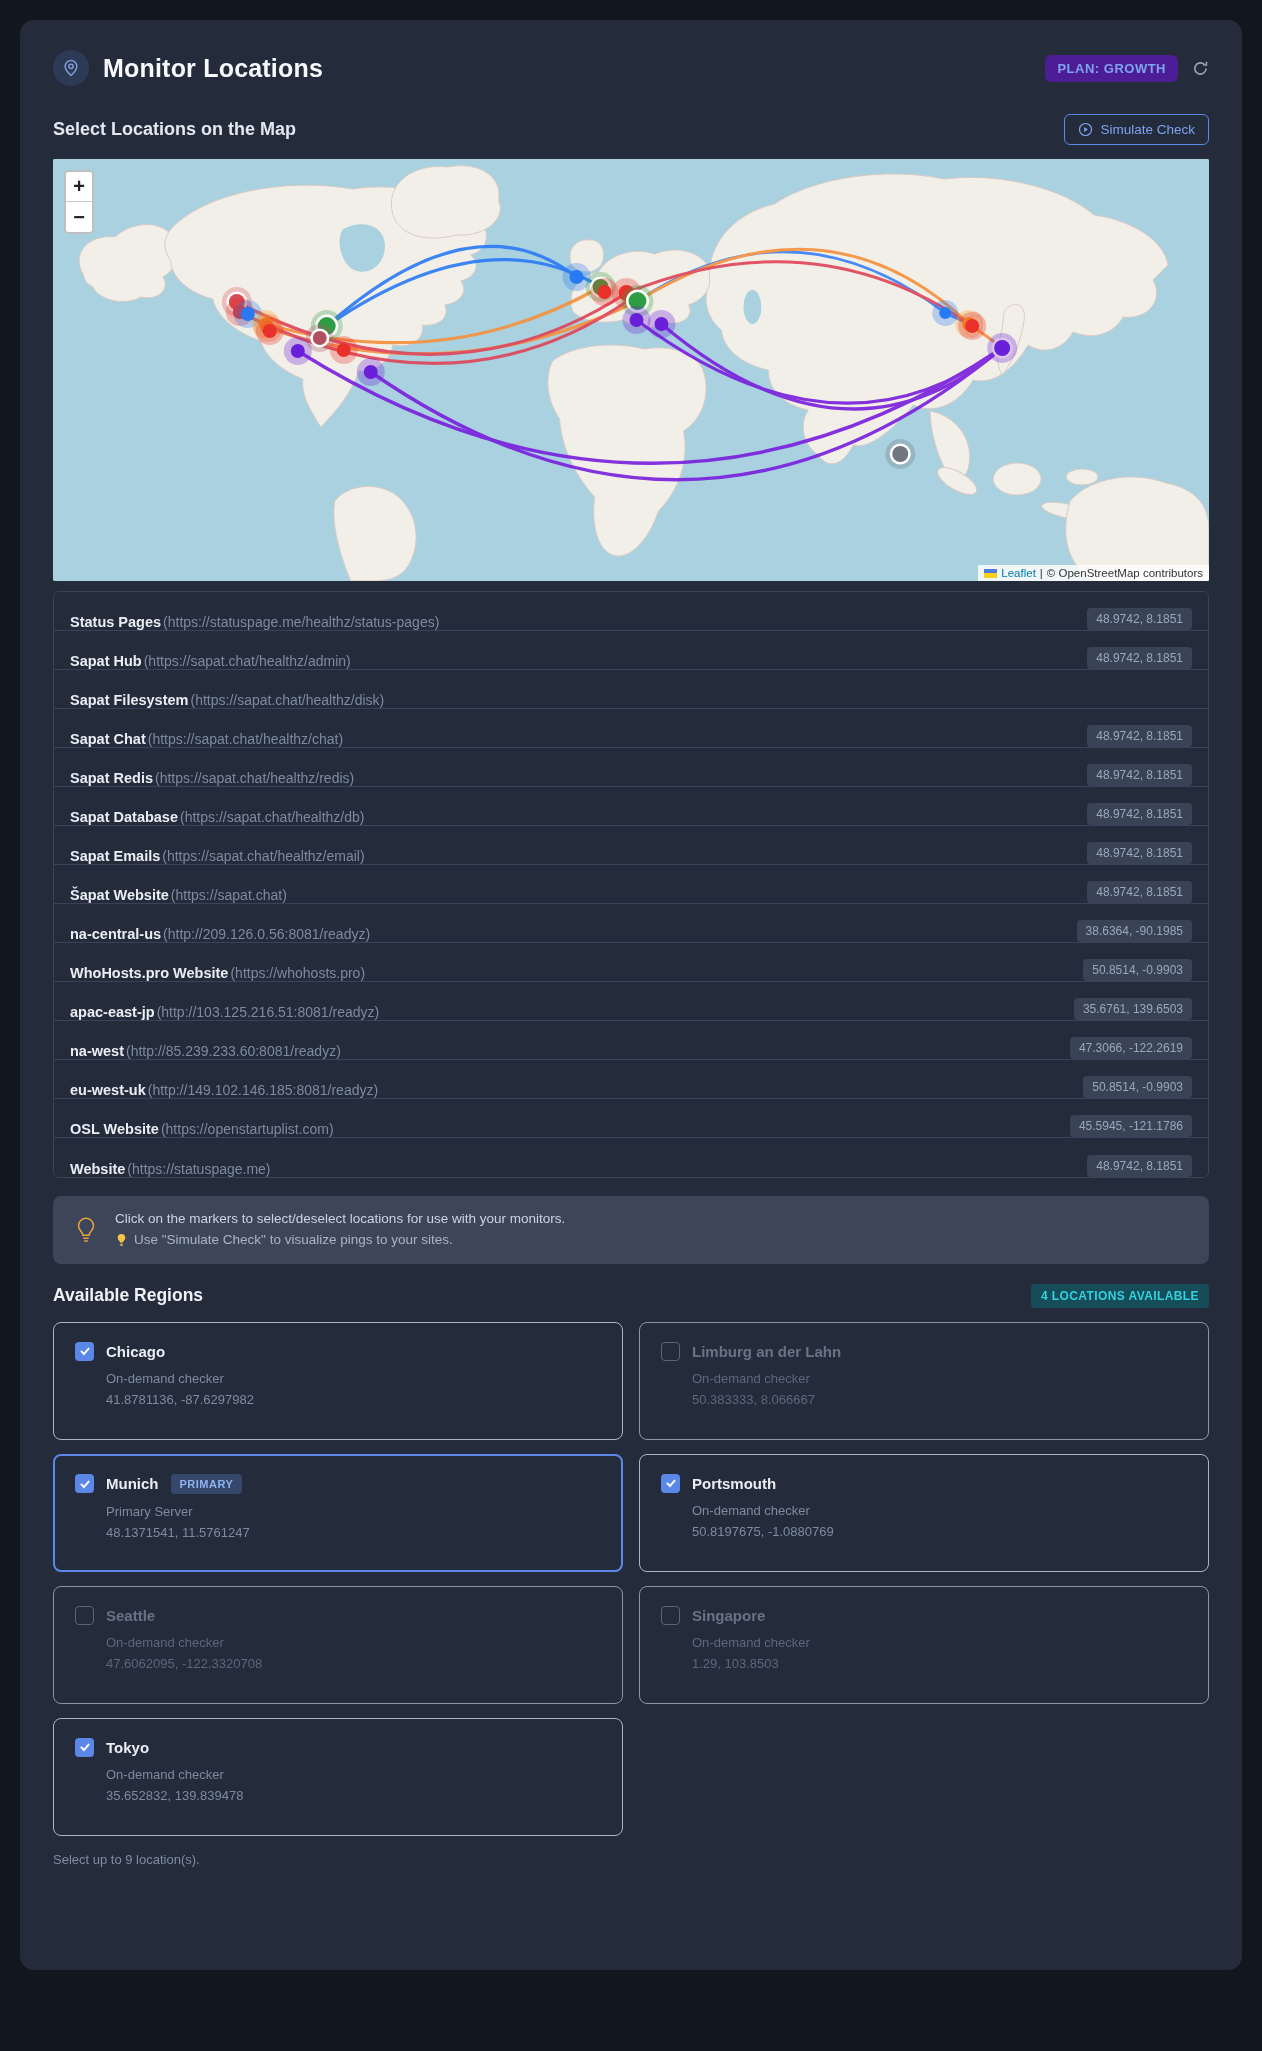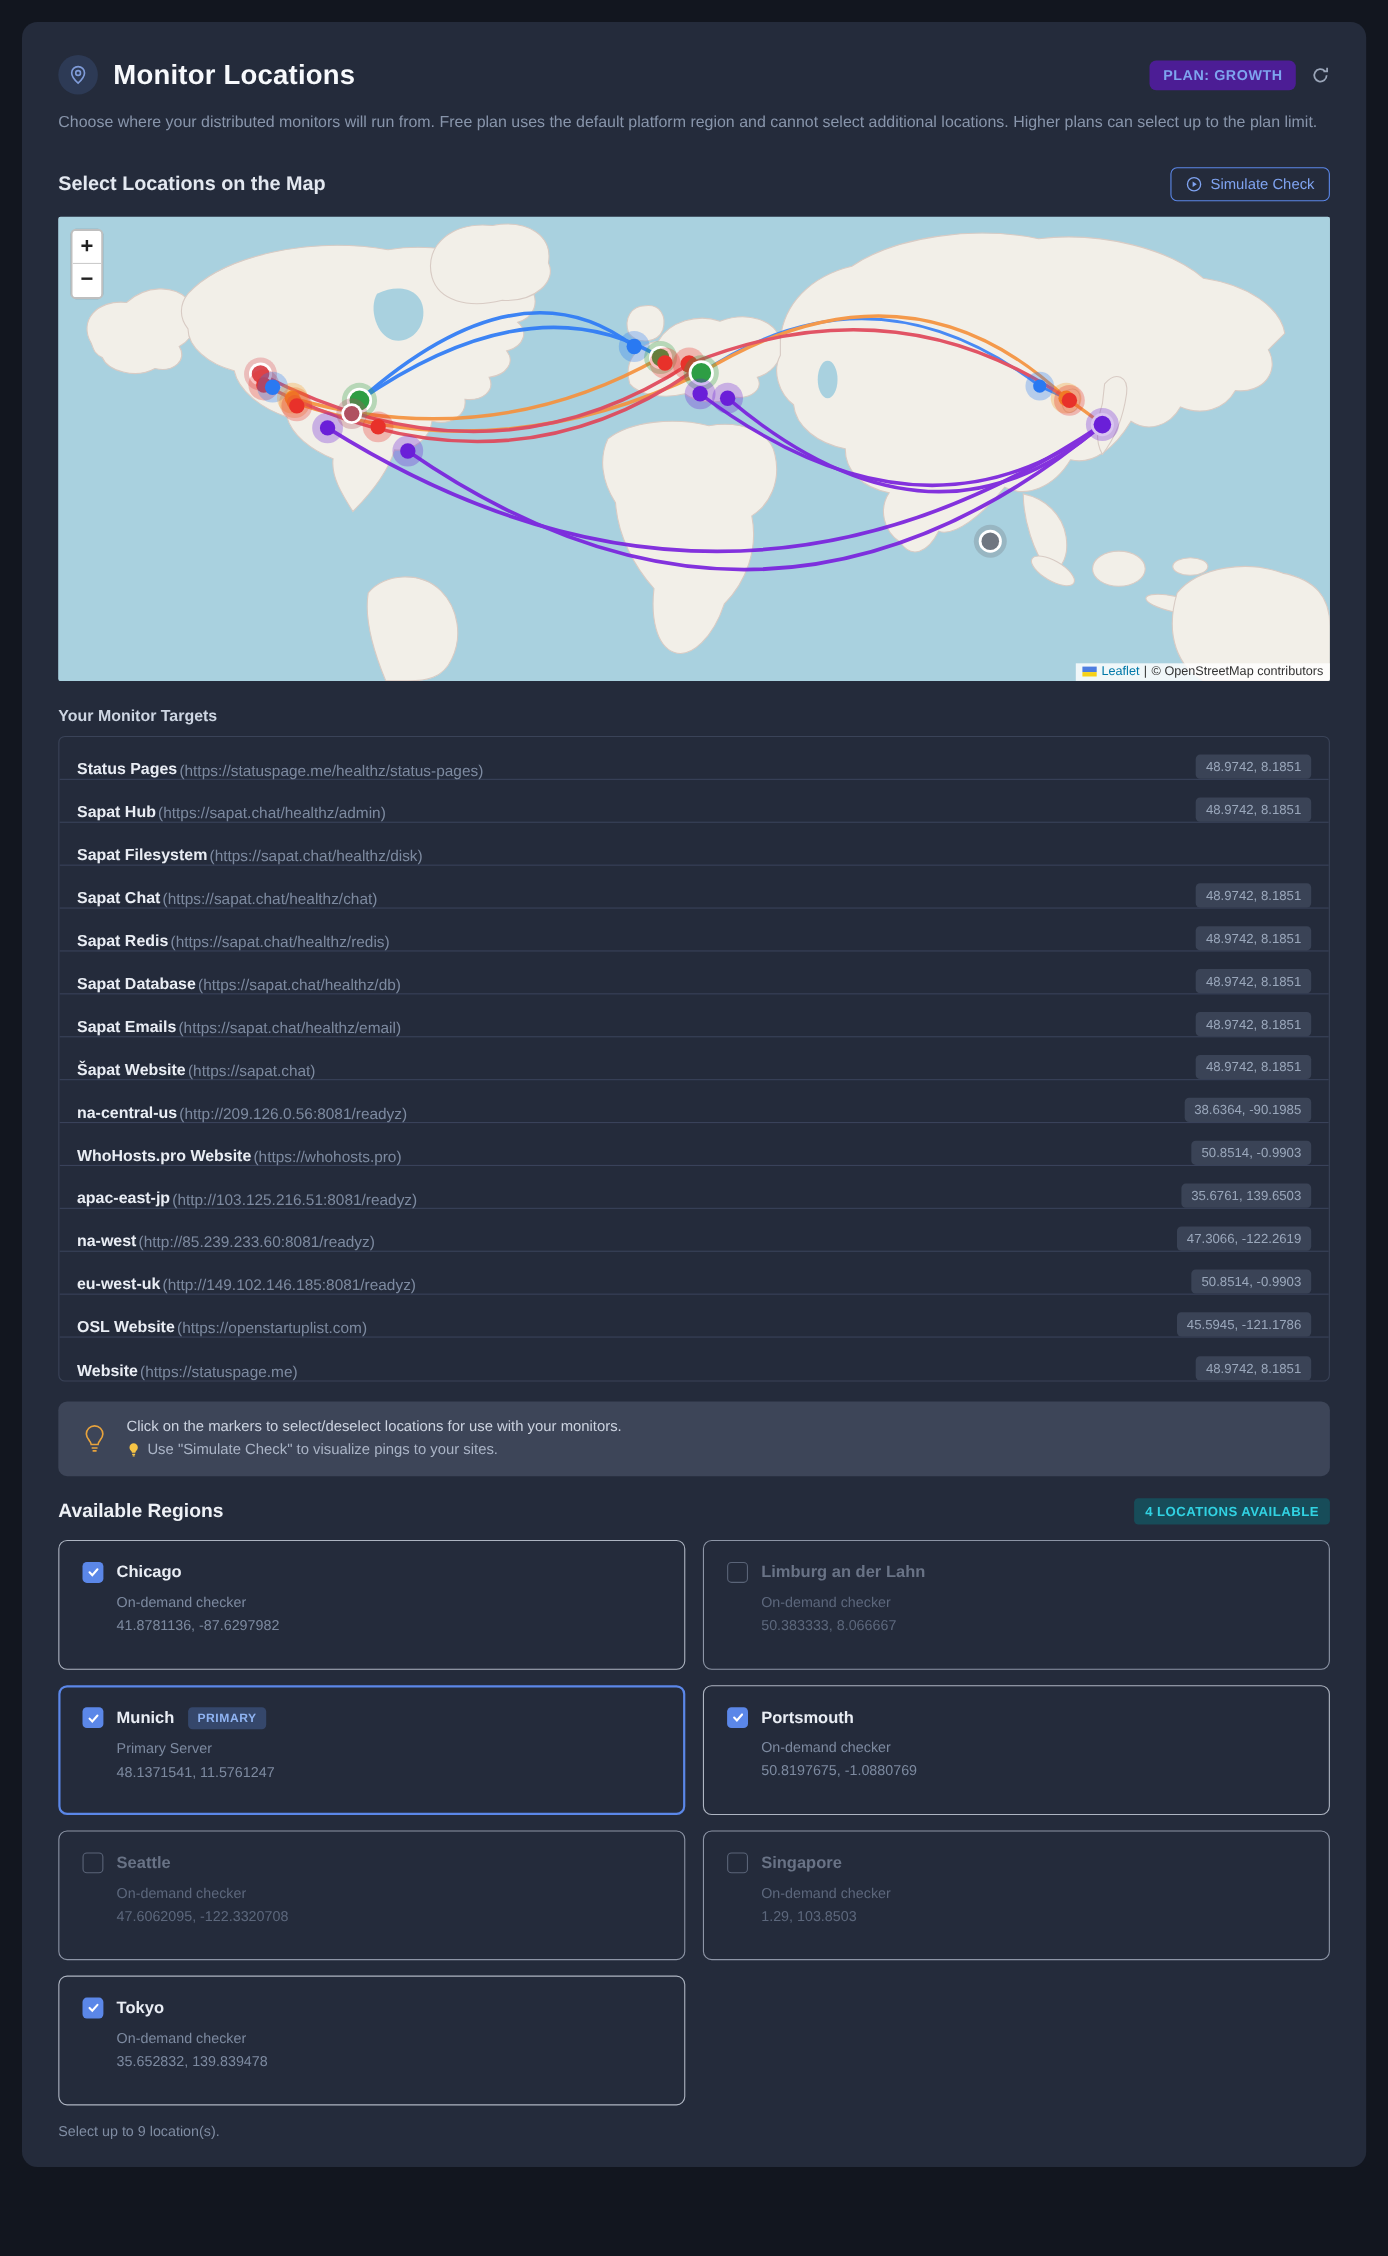--- a/index.html
+++ b/index.html
@@ -143,21 +143,20 @@
       <span class="plan-badge">PLAN: GROWTH</span>
       <span style="cursor:pointer;display:flex;">
         <svg width="17" height="17" viewBox="0 0 16 16">
           <path d="M13.2 8a5.3 5.3 0 1 1-1.5-3.7" fill="none" stroke="#9aa5b8" stroke-width="1.5"></path>
           <path d="M13.6 1.6v3.1h-3.1" fill="none" stroke="#9aa5b8" stroke-width="1.5"></path>
         </svg>
       </span>
     </div>
   </div>
 
-  <div class="desc">Choose where your distributed monitors will run from. Free plan uses the default platform region and cannot select additional locations. Higher plans can select up to the plan limit.</div>
 
   <div class="sec-row">
     <div class="sec-title">Select Locations on the Map</div>
     <button class="sim-btn">
       <span style="display:flex;">
         <svg width="15" height="15" viewBox="0 0 16 16">
           <circle cx="8" cy="8" r="6.4" fill="none" stroke="#7fa3f0" stroke-width="1.3"></circle>
           <path d="M6.6 5.4l4 2.6-4 2.6z" fill="#7fa3f0"></path>
         </svg>
       </span>
@@ -284,21 +283,20 @@
       <span class="flag">
           <span class="b"></span>
           <span class="y"></span>
         </span>
       <a href="#">Leaflet</a>
       <span class="sep">|</span>
       <span>© OpenStreetMap contributors</span>
     </div>
   </div>
 
-  <div class="targets-title">Your Monitor Targets</div>
   <div class="targets-box" id="targets-box">
     <div class="trow">
       <span class="tname">Status Pages</span>
       <span class="turl">(https://statuspage.me/healthz/status-pages)</span>
       <span class="tchip">48.9742, 8.1851</span>
     </div>
 
     <div class="trow">
       <span class="tname">Sapat Hub</span>
       <span class="turl">(https://sapat.chat/healthz/admin)</span>

